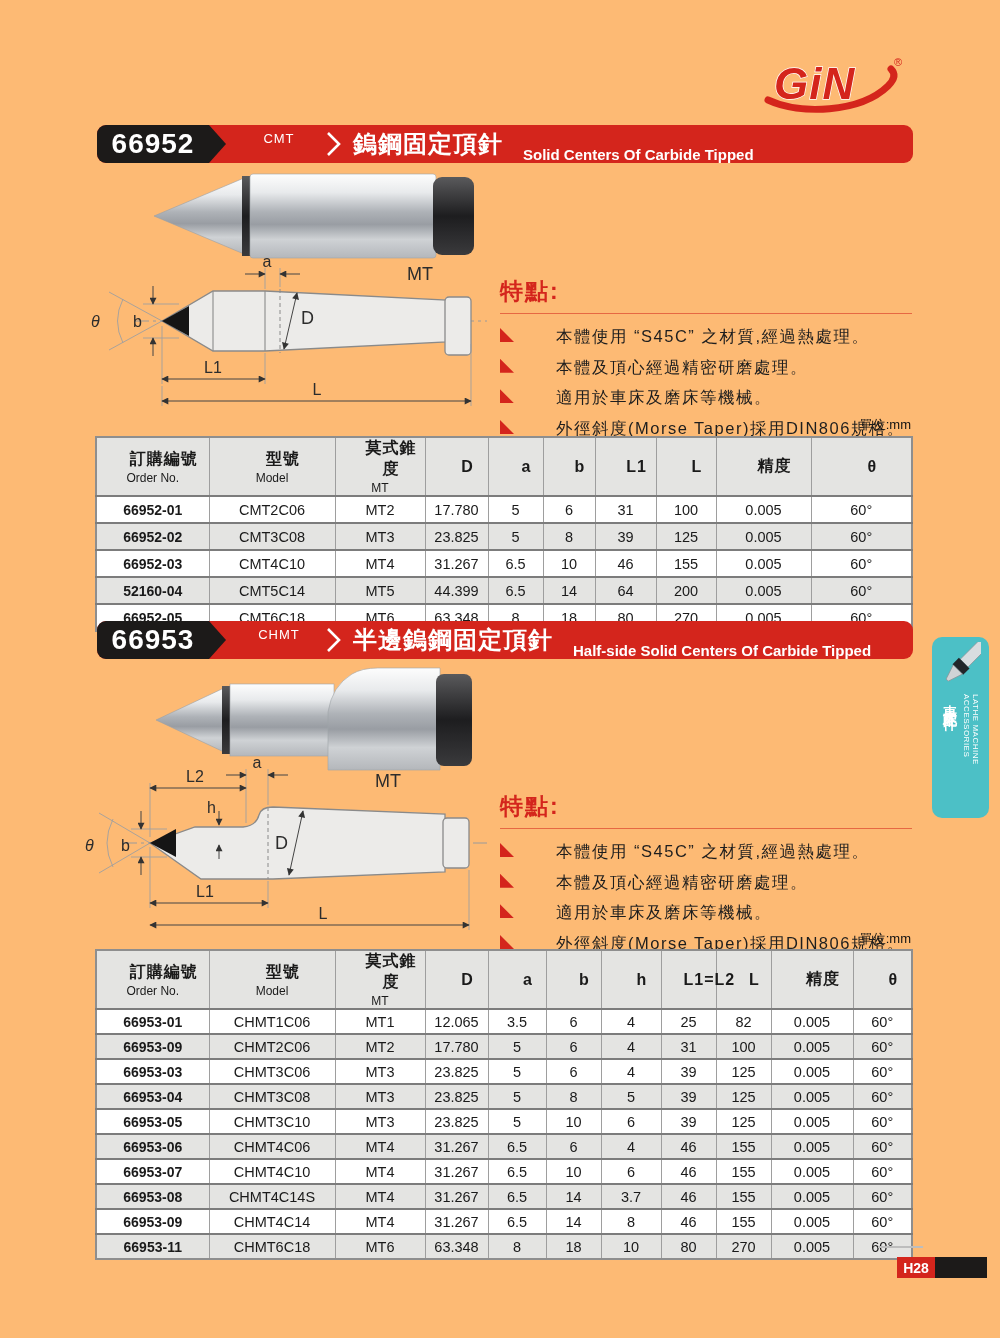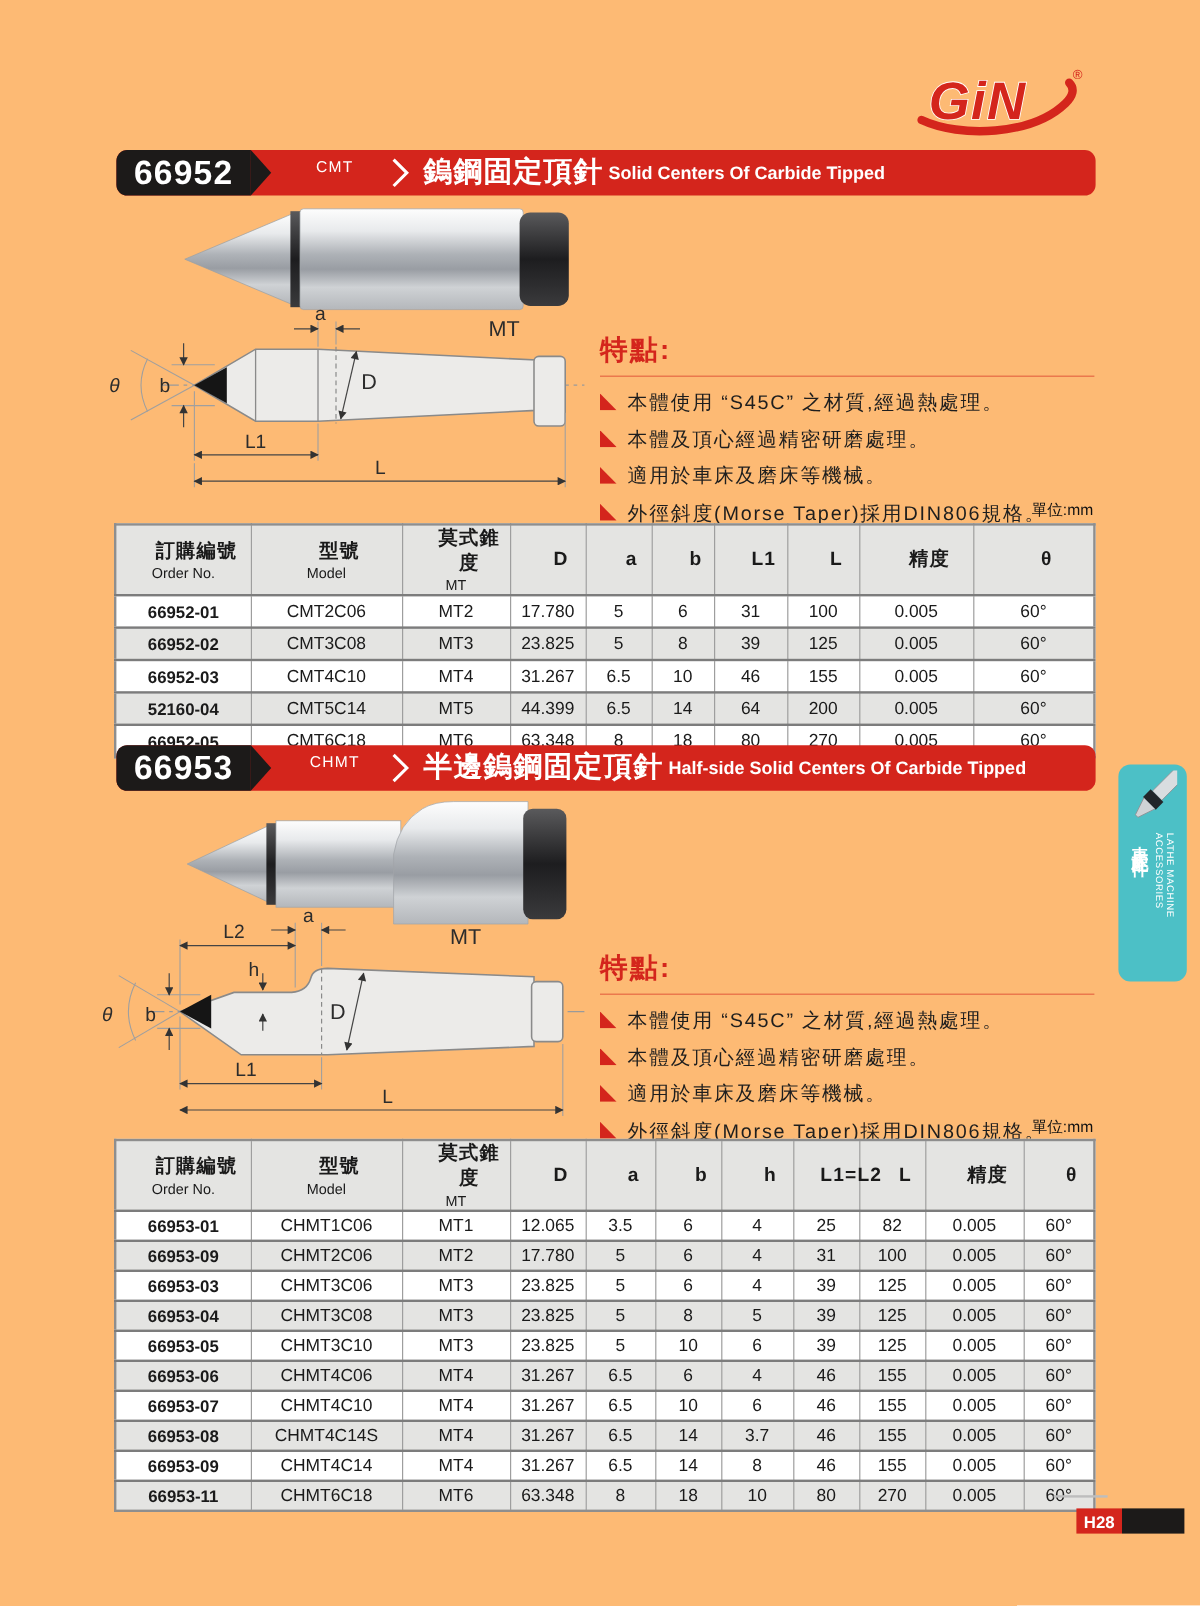--- a/index.html
+++ b/index.html
@@ -16,39 +16,39 @@
          border-radius:9px 0 0 9px;display:flex;align-items:center;justify-content:center;
          color:#fff;font-weight:bold;font-size:28px;letter-spacing:1px;}
   .badge::after{content:"";position:absolute;right:-17px;top:0;width:0;height:0;
          border-top:19px solid transparent;border-bottom:19px solid transparent;
          border-left:17px solid #1c1a19;}
   .series{position:absolute;left:138px;top:0;height:27px;width:88px;display:flex;
           align-items:center;justify-content:center;color:#fff;font-weight:normal;
           font-size:13px;letter-spacing:1px;}
   .chev{position:absolute;left:228px;top:6px;}
   .sec-title{position:absolute;left:256px;right:8px;top:0;height:38px;display:flex;
-             align-items:center;gap:4px;color:#fff;white-space:nowrap;}
+             align-items:flex-end;gap:20px;color:#fff;white-space:nowrap;}
   .sec-title .zh{font-size:24px;font-weight:bold;letter-spacing:1px;line-height:38px;}
   .sec-title .en{font-size:15px;font-weight:bold;}
 
   
   .photo,.draw{position:absolute;}
   .photo1{left:148px;top:168px;}
   .draw1{left:85px;top:256px;}
   .photo2{left:146px;top:660px;}
   .draw2{left:83px;top:755px;}
 
   
   .features{position:absolute;left:500px;width:412px;}
   .f1{top:276px;} .f2{top:791px;}
   .ftitle{color:#d4251c;font-size:23px;font-weight:bold;letter-spacing:2px;}
   .frule{height:1px;background:#d4251c;opacity:.55;margin:6px 0 12px 0;}
   .flist{list-style:none;margin:0;padding:0;}
   .flist li{display:flex;align-items:flex-start;margin-bottom:10px;font-size:16.5px;
-            color:#1e1e1e;letter-spacing:1.5px;line-height:1.25;}
+            color:#1e1e1e;letter-spacing:1.5px;line-height:1.25;gap:33px;}
   .tri{flex:0 0 14px;height:14px;margin:2px 9px 0 0;background:#d4251c;
        clip-path:polygon(0 0,100% 100%,0 100%);}
 
   
   .unit{position:absolute;left:95px;width:816px;text-align:right;font-size:13px;color:#111;}
   .u1{top:416px;} .u2{top:930px;}
 
   
   table.spec{position:absolute;left:95px;width:816px;border-collapse:collapse;
              table-layout:fixed;background:#fff;border:2px solid #8e8e8e;}

